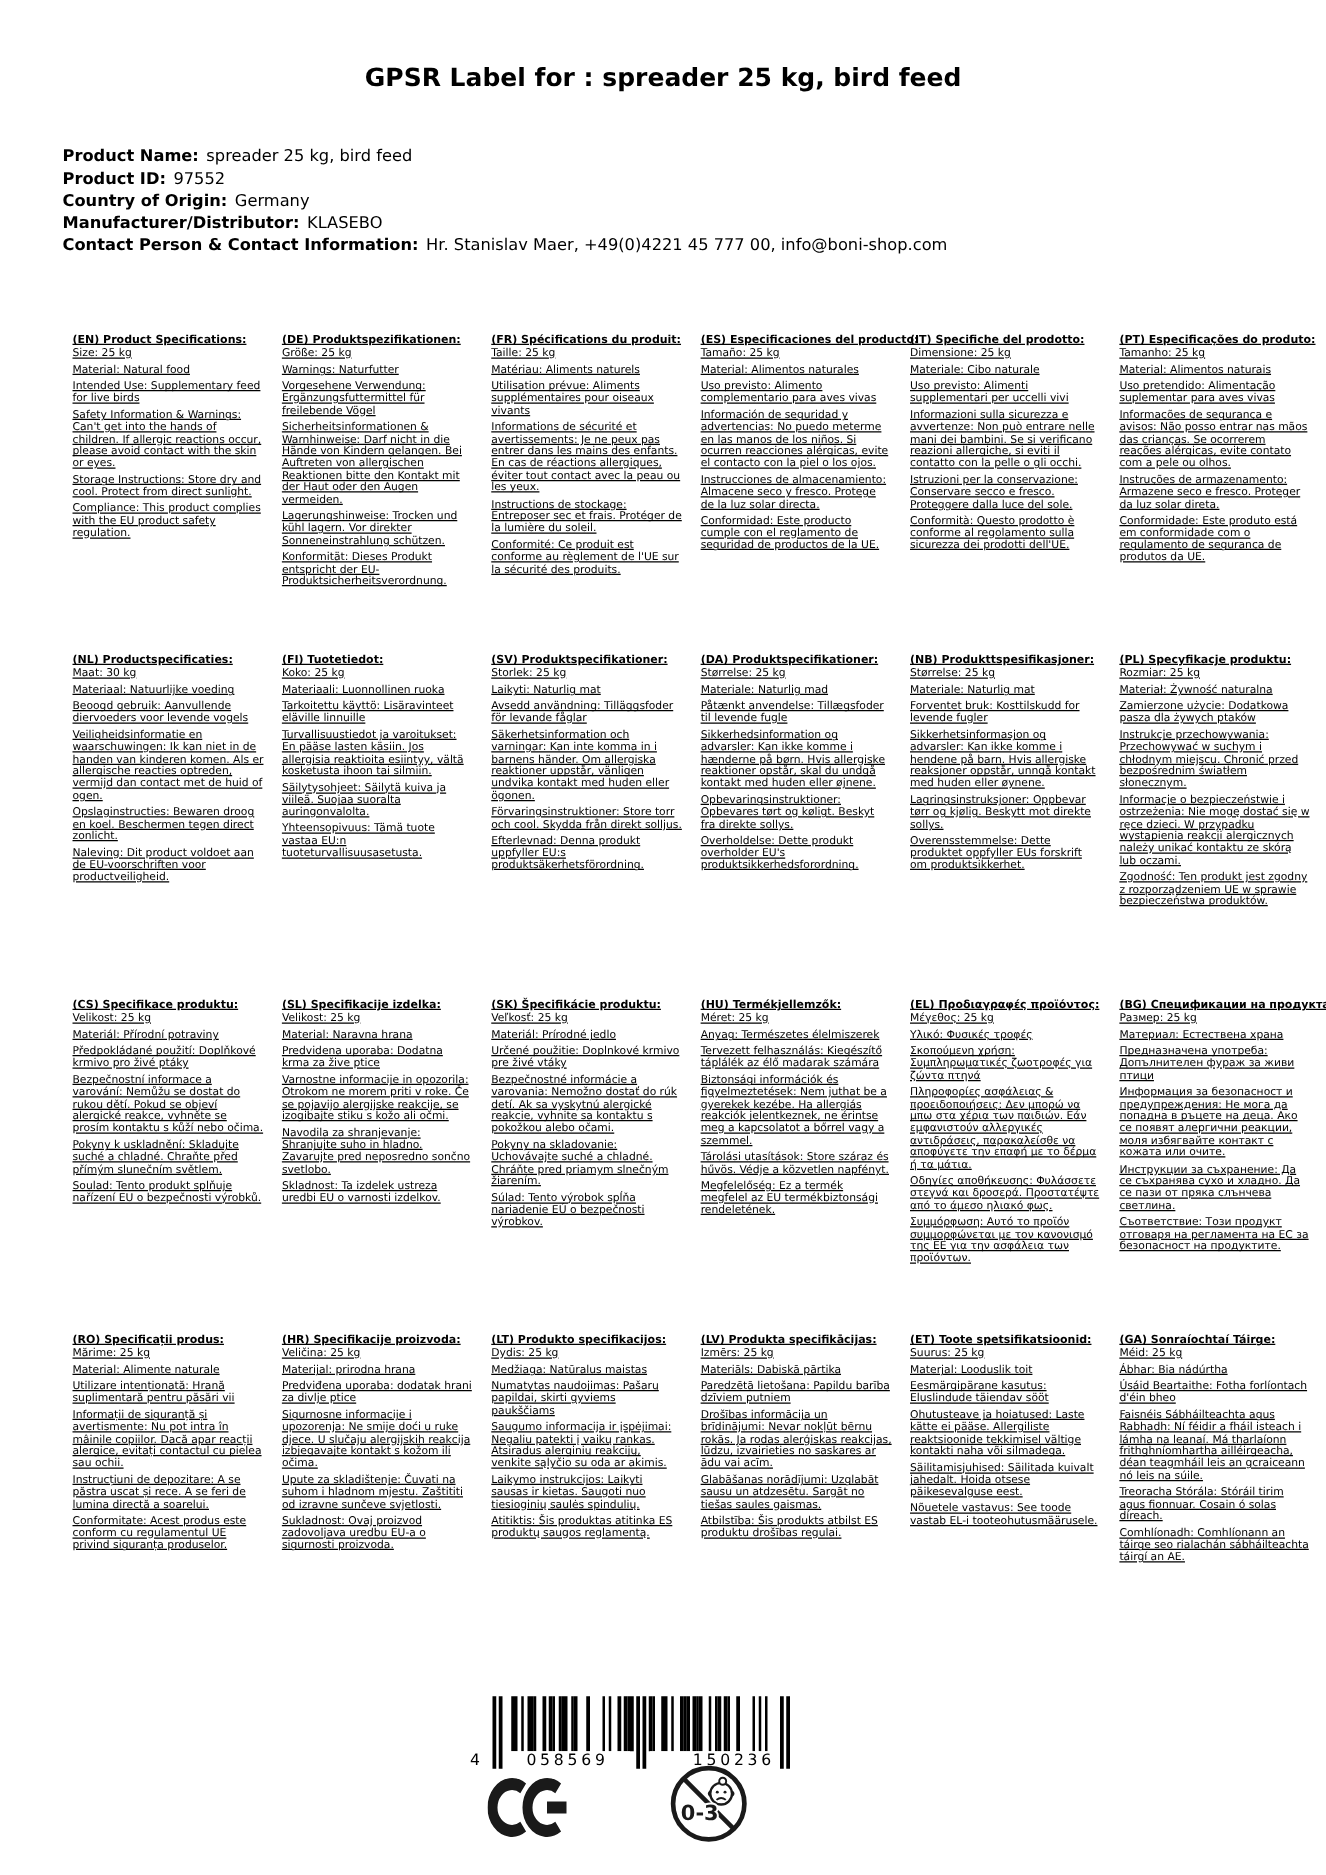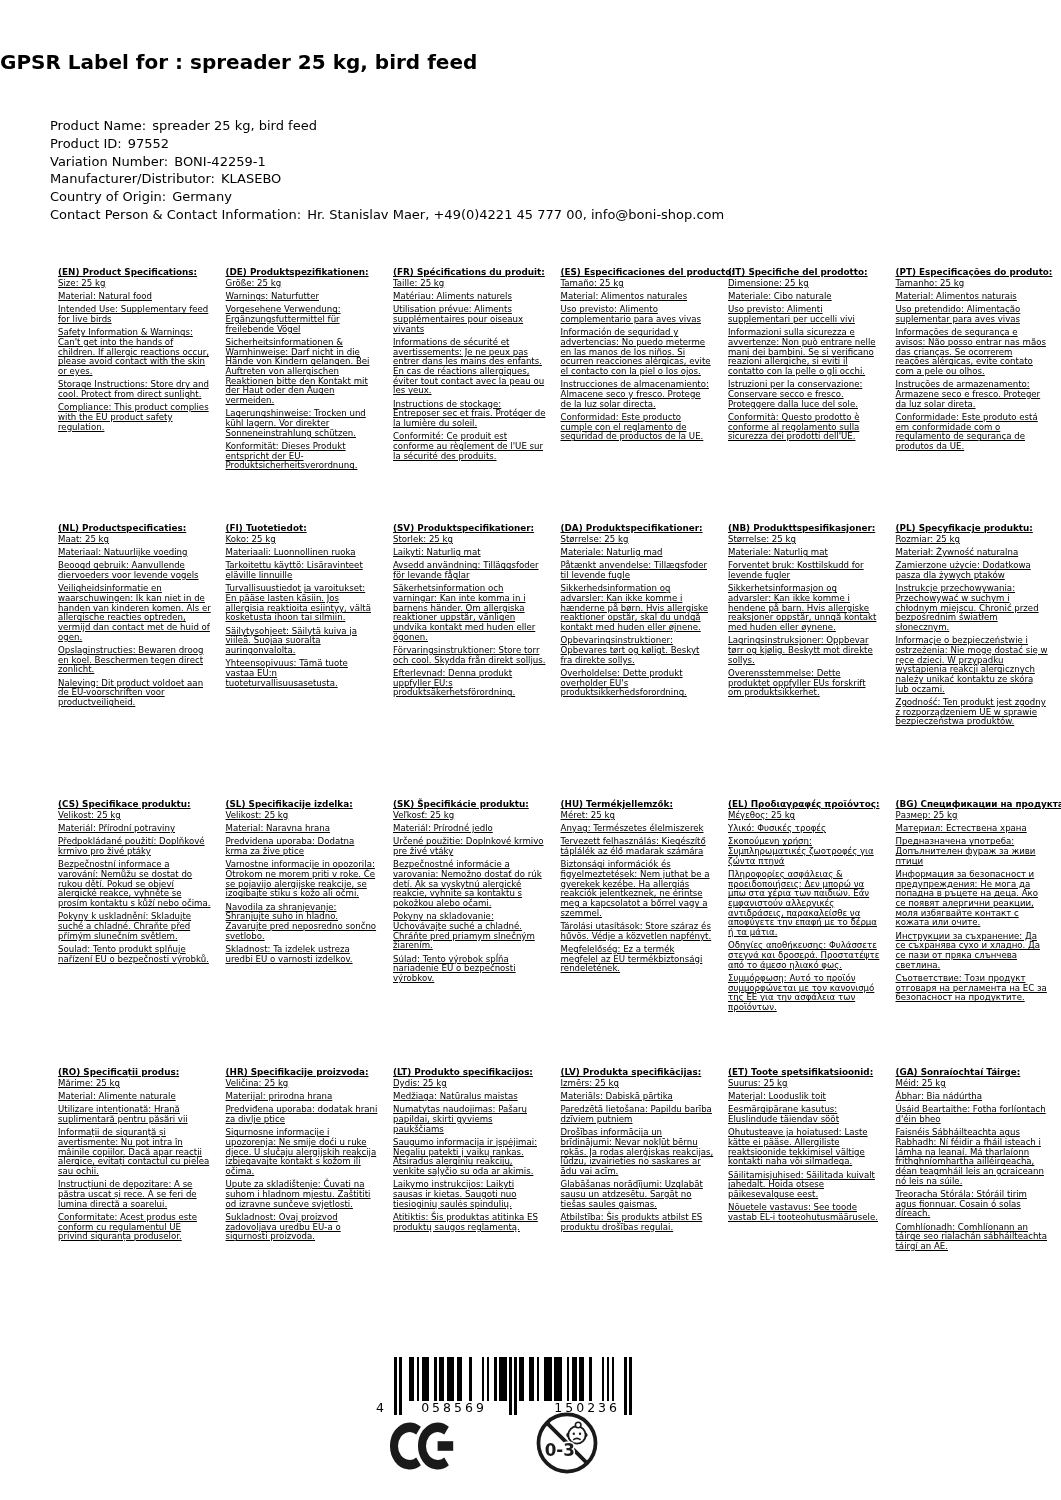--- a/index.html
+++ b/index.html
@@ -1,22 +1,22 @@
 <!DOCTYPE html>
 <html><head>
 <meta charset="utf-8">
 <style>
   html,body{margin:0;padding:0;background:#fff;}
   .page{position:relative;width:1061px;height:1500px;background:#fff;color:#000;
         font-family:"DejaVu Sans",sans-serif;overflow:hidden;}
-  .title{position:absolute;top:50px;left:0;width:100%;text-align:left;
+  .title{position:absolute;top:50px;left:0;width:100%;text-align:center;
          font-size:20px;font-weight:bold;}
   .product-info{position:absolute;left:50px;top:117px;font-size:13px;line-height:17.8px;}
   .info-row{white-space:nowrap;}
-  .info-label{font-weight:normal;}
+  .info-label{font-weight:bold;}
   .info-value{margin-left:6px;margin-top:16px;}
   .blocks-grid{position:absolute;left:58px;top:268px;display:grid;
                grid-template-columns:repeat(6,167.5px);
                grid-template-rows:256px 276px 268px auto;text-decoration:underline;}
   .lang-block{width:153px;font-size:8.6px;line-height:1.13;overflow-wrap:break-word;}
   .lang-heading{font-weight:bold;font-size:8.8px;white-space:nowrap;margin:0 0 1px 0;}
   .lang-block p{margin:0 0 3.5px 0;}
   
   .barcode{position:absolute;left:394px;top:1357px;width:237.5px;height:58px;}
   .bc-bars{display:flex;height:58px;align-items:flex-start;}
@@ -40,30 +40,27 @@
   <div class="product-info">
 
       <div class="info-row">
         <span class="info-label">Product Name:</span><span class="info-value">spreader 25 kg, bird feed</span>
       </div>
 
       <div class="info-row">
         <span class="info-label">Product ID:</span><span class="info-value">97552</span>
       </div>
 
+
       <div class="info-row">
-        <span class="info-label">Variation Number:</span><span class="info-value">BONI-42259-1</span>
+        <span class="info-label">Country of Origin:</span><span class="info-value">Germany</span>
       </div>
 
       <div class="info-row">
         <span class="info-label">Manufacturer/Distributor:</span><span class="info-value">KLASEBO</span>
-      </div>
-
-      <div class="info-row">
-        <span class="info-label">Country of Origin:</span><span class="info-value">Germany</span>
       </div>
 
       <div class="info-row">
         <span class="info-label">Contact Person &amp; Contact Information:</span><span class="info-value">Hr. Stanislav Maer, +49(0)4221 45 777 00, info@boni-shop.com</span>
       </div>
 
   </div>
 
   <div class="blocks-grid">
 
@@ -142,21 +139,21 @@
           <p>Informações de segurança e avisos: Não posso entrar nas mãos das crianças. Se ocorrerem reações alérgicas, evite contato com a pele ou olhos.</p>
           <p>Instruções de armazenamento: Armazene seco e fresco. Proteger da luz solar direta.</p>
           <p>Conformidade: Este produto está em conformidade com o regulamento de segurança de produtos da UE.</p>
         </div>
       </div>
 
       <div class="lang-block">
         <div class="lang-heading">(NL) Productspecificaties:</div>
         <div class="paras">
 
-        <p>Maat: 25 kg</p>
+        <p>Maat: 30 kg</p>
           <p>Materiaal: Natuurlijke voeding</p>
           <p>Beoogd gebruik: Aanvullende diervoeders voor levende vogels</p>
           <p>Veiligheidsinformatie en waarschuwingen: Ik kan niet in de handen van kinderen komen. Als er allergische reacties optreden, vermijd dan contact met de huid of ogen.</p>
           <p>Opslaginstructies: Bewaren droog en koel. Beschermen tegen direct zonlicht.</p>
           <p>Naleving: Dit product voldoet aan de EU-voorschriften voor productveiligheid.</p>
         </div>
       </div>
 
       <div class="lang-block">
         <div class="lang-heading">(FI) Tuotetiedot:</div>

